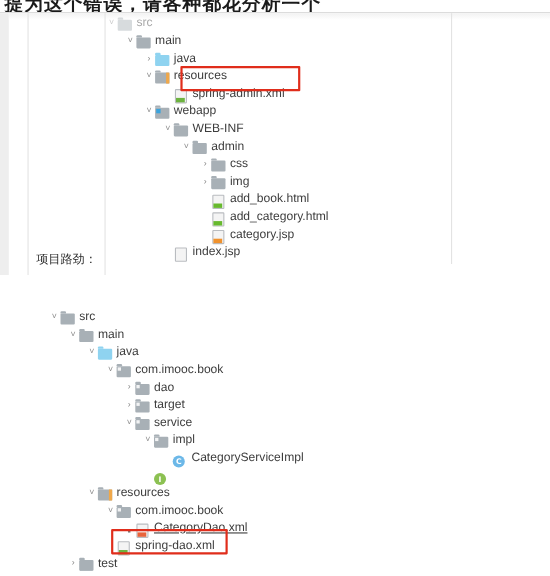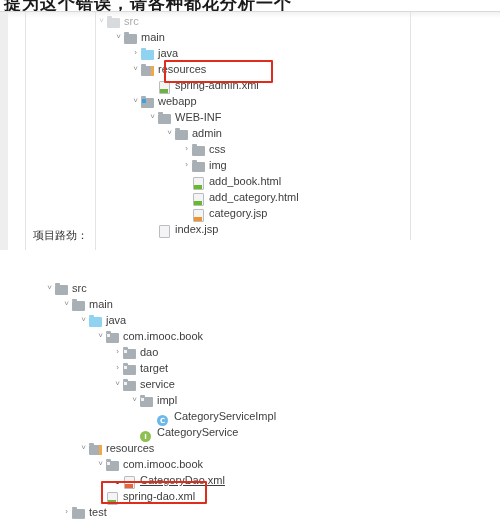--- a/index.html
+++ b/index.html
@@ -323,21 +323,20 @@
         <span class="label">impl</span>
       </div>
       <div class="row" style="padding-left: 102px;">
         <span class="arrow none">&nbsp;</span>
         <span class="ico"><span class="badge c">C</span></span>
         <span class="label">CategoryServiceImpl</span>
       </div>
       <div class="row" style="padding-left: 85px;">
         <span class="arrow none">&nbsp;</span>
         <span class="ico"><span class="badge i">I</span></span>
-        <span class="label">CategoryService</span>
       </div>
       <div class="row" style="padding-left: 34px;">
         <span class="arrow ">˅</span>
         <span class="ico">
           <span class="folder res"></span>
         </span>
         <span class="label">resources</span>
       </div>
       <div class="row" style="padding-left: 51px;">
         <span class="arrow ">˅</span>

